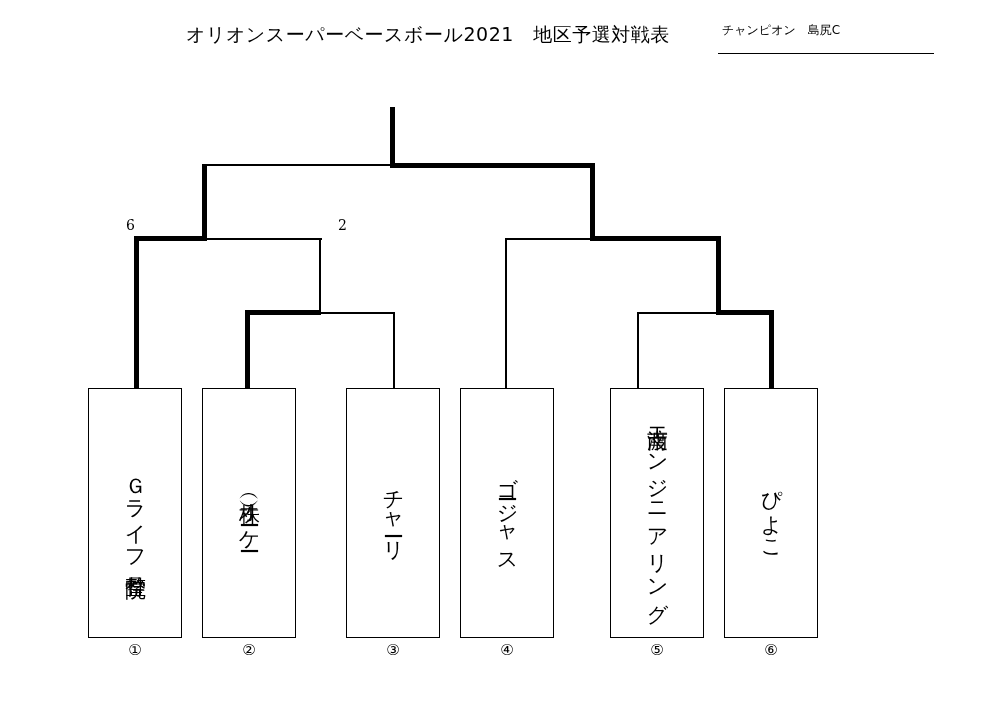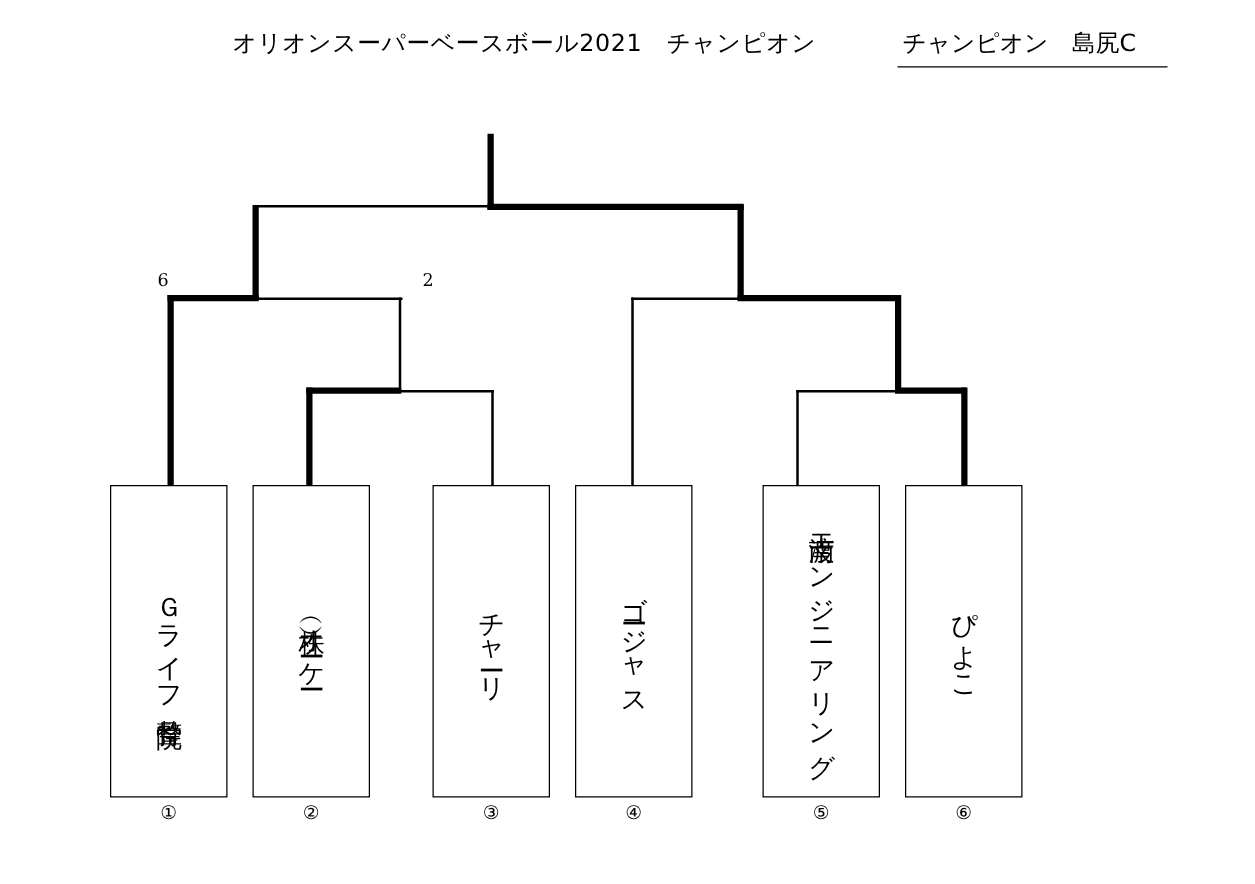--- a/index.html
+++ b/index.html
@@ -2,40 +2,40 @@
 <html><head>
 <meta charset="utf-8">
 <style>
   html,body{margin:0;padding:0;background:#ffffff;}
   body{width:1004px;height:707px;position:relative;overflow:hidden;
        font-family:"DejaVu Sans","Liberation Sans",sans-serif;color:#000;}
   #stage{position:absolute;left:0;top:0;width:1004px;height:707px;}
 
   .title{position:absolute;left:186px;top:22px;width:500px;font-size:19px;
          letter-spacing:.5px;white-space:nowrap;}
-  .champ{position:absolute;left:722px;top:22px;font-size:19px;white-space:nowrap;}
+  .champ{position:absolute;left:722px;top:22px;font-size:12px;white-space:nowrap;}
   .champ-underline{position:absolute;left:718px;top:53px;width:216px;height:1px;background:#000;}
 
   .seg{position:absolute;background:#000;}
 
   .tbox{position:absolute;border:1px solid #000;background:#fff;box-sizing:border-box;}
   .tname-wrap{position:absolute;left:0;top:0;width:100%;height:100%;
               display:flex;align-items:center;justify-content:center;}
   .vtext{writing-mode:vertical-rl;text-orientation:upright;
          font-size:21px;line-height:1.18;letter-spacing:1px;
          font-family:"DejaVu Sans","Liberation Sans",sans-serif;}
   .seedlabel{position:absolute;text-align:center;font-size:15px;}
   .scorelabel{position:absolute;font-size:14px;font-family:"DejaVu Serif","Liberation Serif",serif;}
 </style>
 </head>
 <body>
 
 <div id="stage">
 
-  <div class="title">オリオンスーパーベースボール2021　チャンピオン</div>
+  <div class="title">オリオンスーパーベースボール2021　地区予選対戦表</div>
   <div class="champ">チャンピオン　島尻C</div>
   <div class="champ-underline"></div>
 
   <div id="lines-layer">
       <div class="seg" style="left: 390px; top: 107px; width: 5px; height: 61px; background: rgb(0, 0, 0);"></div>
       <div class="seg" style="left: 203px; top: 164px; width: 190px; height: 2px; background: rgb(0, 0, 0);"></div>
       <div class="seg" style="left: 390px; top: 163px; width: 205px; height: 5px; background: rgb(0, 0, 0);"></div>
       <div class="seg" style="left: 202px; top: 164px; width: 5px; height: 76px; background: rgb(0, 0, 0);"></div>
       <div class="seg" style="left: 590px; top: 164px; width: 5px; height: 76px; background: rgb(0, 0, 0);"></div>
       <div class="seg" style="left: 134px; top: 236px; width: 73px; height: 5px; background: rgb(0, 0, 0);"></div>

